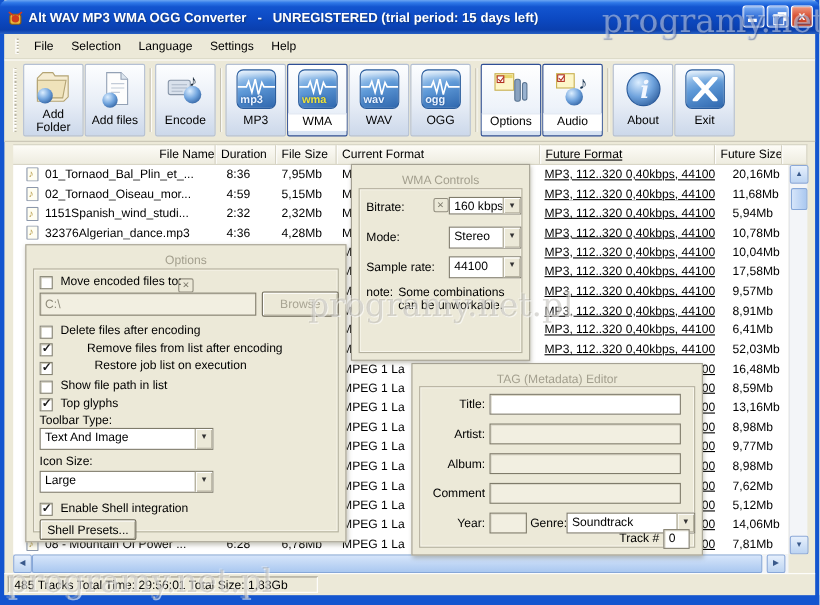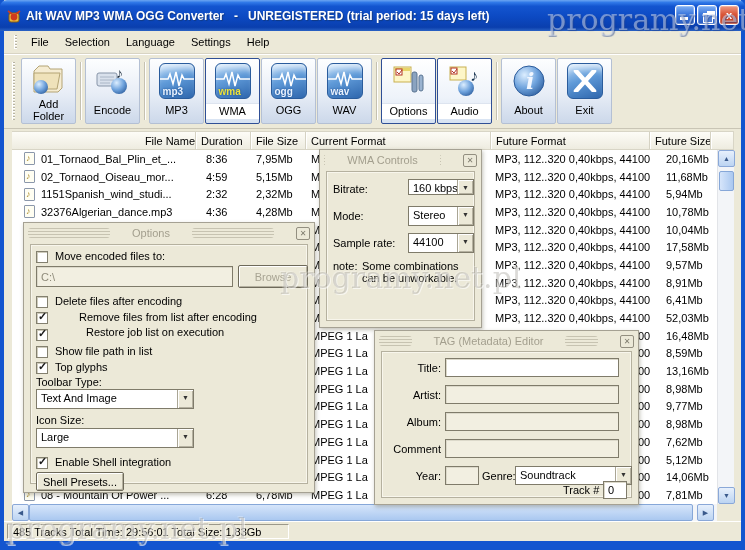--- a/index.html
+++ b/index.html
@@ -34,39 +34,39 @@
     background:linear-gradient(160deg,#b9d9f7 0%,#5f9ad8 45%,#2e66ad 100%); box-shadow:inset 0 9px 7px -5px rgba(255,255,255,.75); }
   .tile svg { position:absolute; left:0; top:7px; }
   .tile-label { position:absolute; left:3px; bottom:1px; font-size:10px; font-weight:bold; color:#eaf3ff; text-shadow:0 0 2px #17488c; }
   .tile-label.yellow { color:#ede23a; }
   
   .list-head { position:absolute; left:8px; top:131px; width:722px; height:19px; display:flex; background:linear-gradient(180deg,#fdfcf7,#eeece0); border:1px solid #d8d5c6; border-left:none; }
   .hc { border-right:1px solid #d5d2c3; box-shadow:1px 0 0 #fff; padding-top:3px; white-space:nowrap; overflow:hidden; }
   .rows { position:absolute; left:8px; top:150px; width:705px; height:354px; background:#fff; overflow:hidden; }
   .lrow { height:17.7px; display:flex; align-items:center; white-space:nowrap; }
   .c { overflow:hidden; white-space:nowrap; flex:none; }
-  .lc-name{width:184px;text-align:right;} .lc-dur{width:55px;} .lc-size{width:55px;} .lc-cur{width:185px;} .lc-fut{width:159px;} .lc-fss{width:61px;}
+  .lc-name{width:184px;text-align:right;} .lc-dur{width:55px;} .lc-size{width:55px;} .lc-cur{width:185px;} .lc-fut{width:159px;text-decoration:underline;} .lc-fss{width:61px;}
   .hp-name{padding-left:4px;} .hp-dur,.hp-size,.hp-cur,.hp-fut{padding-left:5px;} .hp-fss{padding-left:5px;}
   .cp-name{display:flex;align-items:center;} .cp-dur{padding-left:10px;} .cp-size,.cp-cur{padding-left:5px;} .cp-fut{padding-left:4px;} .cp-fss{padding-left:16px;}
   .ficon { width:11px; height:13px; margin-left:12px; margin-right:6px; flex:none; background:#fffef2; border:1px solid #8b97ab; border-radius:1px; position:relative; }
   .ficon::after { content:"♪"; position:absolute; left:1px; top:0px; font-size:9px; color:#b2953c; }
   
   .vscroll { position:absolute; left:713px; top:150px; width:17px; height:354px; background:#f3f5f8; border-left:1px solid #e2e4e8; }
   .hscroll { position:absolute; left:8px; top:504px; width:705px; height:17px; background:#f3f5f8; display:flex; }
   .sbtn { width:17px; height:17px; flex:none; border:1px solid #8aa8d8; border-radius:2px; background:linear-gradient(180deg,#e7f0fc,#bcd4f2); color:#3a5a8c; font-size:7px; text-align:center; line-height:15px; }
   .vthumb { position:absolute; left:1px; top:21px; width:15px; height:20px; border:1px solid #86a7d8; border-radius:2px; background:linear-gradient(90deg,#d6e5fa,#aac8f0); }
   .hthumb { height:17px; width:664px; border:1px solid #86a7d8; border-radius:2px; background:linear-gradient(180deg,#d6e5fa,#aac8f0); margin-right:4px; }
   .vscroll .sbtn { position:absolute; left:0; }
   .corner { position:absolute; left:713px; top:504px; width:18px; height:17px; background:#ece9d8; }
   
   .statusbar { position:absolute; left:0; right:0; top:521px; height:20px; background:#ece9d8; border-top:1px solid #fff; display:flex; align-items:center; padding:2px 3px; }
   .spanel { width:282px; height:15px; border:1px solid; border-color:#9b988a #fff #fff #9b988a; padding:1px 5px; white-space:nowrap; overflow:hidden; }
   
   .dlg { position:absolute; background:#ece9d8; border:1px solid #a5a193; box-shadow:1px 2px 4px rgba(90,85,60,.35); }
-  .dlg-title { height:17px; display:flex; align-items:center; gap:22px; padding:3px 4px 0; }
+  .dlg-title { height:17px; display:flex; align-items:center; gap:5px; padding:3px 4px 0;flex-direction:column; }
   .dgrip { flex:1; height:10px; background:repeating-linear-gradient(180deg,#c7c3b1 0 1px,transparent 1px 3px); border-radius:3px; }
   .dtt { color:#a39f8e; font-size:11px; white-space:nowrap; }
   .dclose { width:14px; height:13px; flex:none; border:1px solid #938f80; border-radius:2px; background:#ece9d8; color:#7d7a6c; font-size:8px; line-height:11px; text-align:center; }
   .dpanel { position:absolute; border:1px solid #b5b19f; box-shadow:inset 0 0 0 1px #f8f6ec; }
   .cb { position:absolute; width:12px; height:12px; background:#fff; border:1px solid #83806f; box-shadow:inset 1px 1px 0 #cfccbc; }
   .cb.checked::after { content:"✓"; position:absolute; left:1px; top:-3px; font-size:11px; font-weight:bold; color:#1b1b1b; }
   .lbl { position:absolute; white-space:nowrap; }
   .txt { position:absolute; background:#fff; border:1px solid #7f7b6a; box-shadow:inset 1px 1px 0 #dcd9ca; padding:2px 4px; font-size:11px; font-family:"Liberation Sans",sans-serif; }
   input.txt { outline:none; }
   .txt.dis { background:#f2efe1; color:#8f8b7a; }
@@ -125,20 +125,31 @@
     <div class="tbtn">
       <div class="tico">
         <svg width="38" height="38">
             <path d="M4 12 l5 -5 h9 l2 3 h12 v19 l-4 4 H4 z" fill="#f5ecd2" stroke="#b4a474"></path>
             <path d="M4 14 h26 l-3 16 H4 z" fill="#efe2ba" stroke="#b4a474"></path>
             <circle cx="11" cy="28" r="7" fill="url(#g-sph)"></circle>
           </svg>
       </div>
       <div class="tlbl">Add Folder</div>
     </div>
+    <div class="tbtn">
+      <div class="tico">
+        <svg width="38" height="38">
+            <path d="M11 4 h13 l6 6 v23 H11 z" fill="#fdfdfd" stroke="#93a1b5"></path>
+            <path d="M24 4 v6 h6" fill="#dde6ef" stroke="#93a1b5"></path>
+            <path d="M15 14 h12 M15 18 h12 M15 22 h8" stroke="#c2cbd8"></path>
+            <circle cx="14" cy="29" r="7" fill="url(#g-sph)"></circle>
+          </svg>
+      </div>
+      <div class="tlbl">Add files</div>
+    </div>
 
     <div class="tsep"></div>
 
     <div class="tbtn">
       <div class="tico">
         <svg width="38" height="38">
             <rect x="3" y="11" width="20" height="13" rx="2" fill="#d9e1ec" stroke="#8795a8"></rect>
             <path d="M6 15 h14 M6 18 h14 M6 21 h10" stroke="#aab6c6"></path>
             <circle cx="25" cy="24" r="8" fill="url(#g-sph)"></circle>
             <text x="22" y="16" font-size="14" fill="#1a2a3a">♪</text>
@@ -170,35 +181,35 @@
           </div>
         </div>
       <div class="tlbl">WMA</div>
     </div>
     <div class="tbtn">
       <div class="tico">
           <div class="tile">
         <svg width="34" height="16" viewBox="0 0 34 16">
               <polyline points="0,8 8,8 10,3 13,13 16,1 19,15 22,4 24,8 34,8" fill="none" stroke="#fff" stroke-width="1.5"></polyline>
             </svg>
-        <span class="tile-label">ogg</span>
+        <span class="tile-label">wav</span>
           </div>
         </div>
-      <div class="tlbl">OGG</div>
+      <div class="tlbl">WAV</div>
     </div>
     <div class="tbtn">
       <div class="tico">
           <div class="tile">
         <svg width="34" height="16" viewBox="0 0 34 16">
               <polyline points="0,8 8,8 10,3 13,13 16,1 19,15 22,4 24,8 34,8" fill="none" stroke="#fff" stroke-width="1.5"></polyline>
             </svg>
-        <span class="tile-label">wav</span>
+        <span class="tile-label">ogg</span>
           </div>
         </div>
-      <div class="tlbl">WAV</div>
+      <div class="tlbl">OGG</div>
     </div>
 
     <div class="tsep"></div>
 
     <div class="tbtn active">
       <div class="tico">
         <svg width="38" height="38">
             <rect x="4" y="5" width="17" height="15" fill="#fdf6c8" stroke="#c8b050"></rect>
             <rect x="5" y="6" width="15" height="3" fill="#e8d56a"></rect>
             <rect x="6" y="7" width="6" height="6" fill="#fff" stroke="#b33322"></rect>

